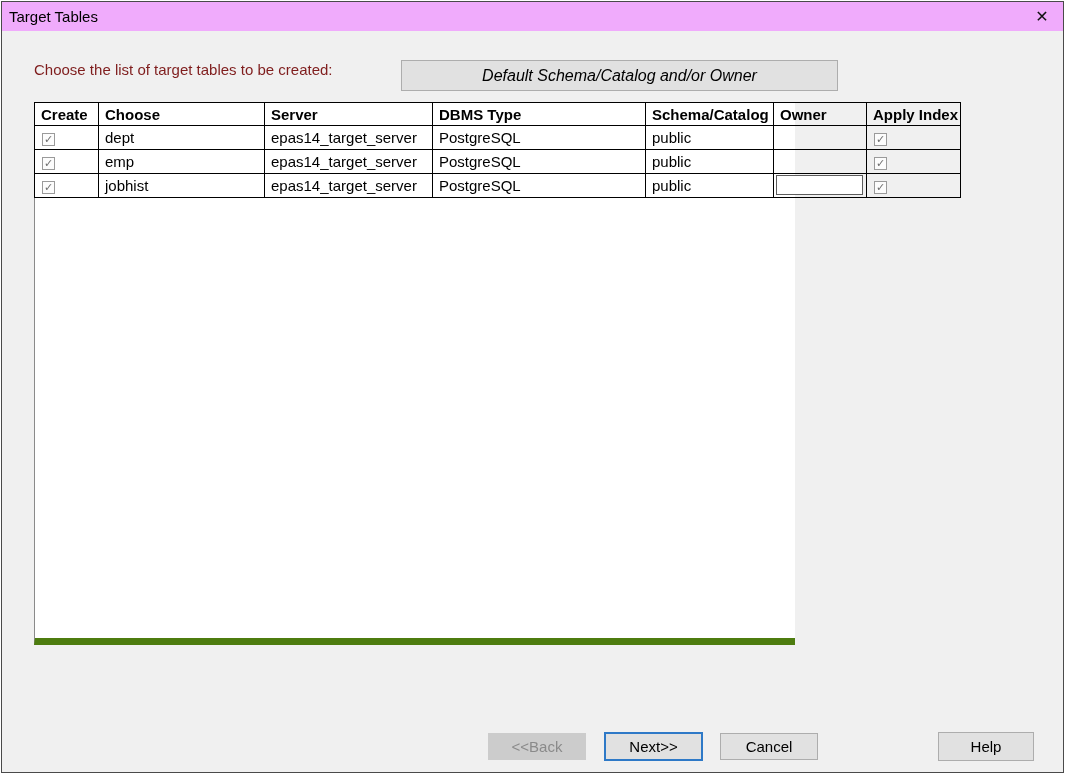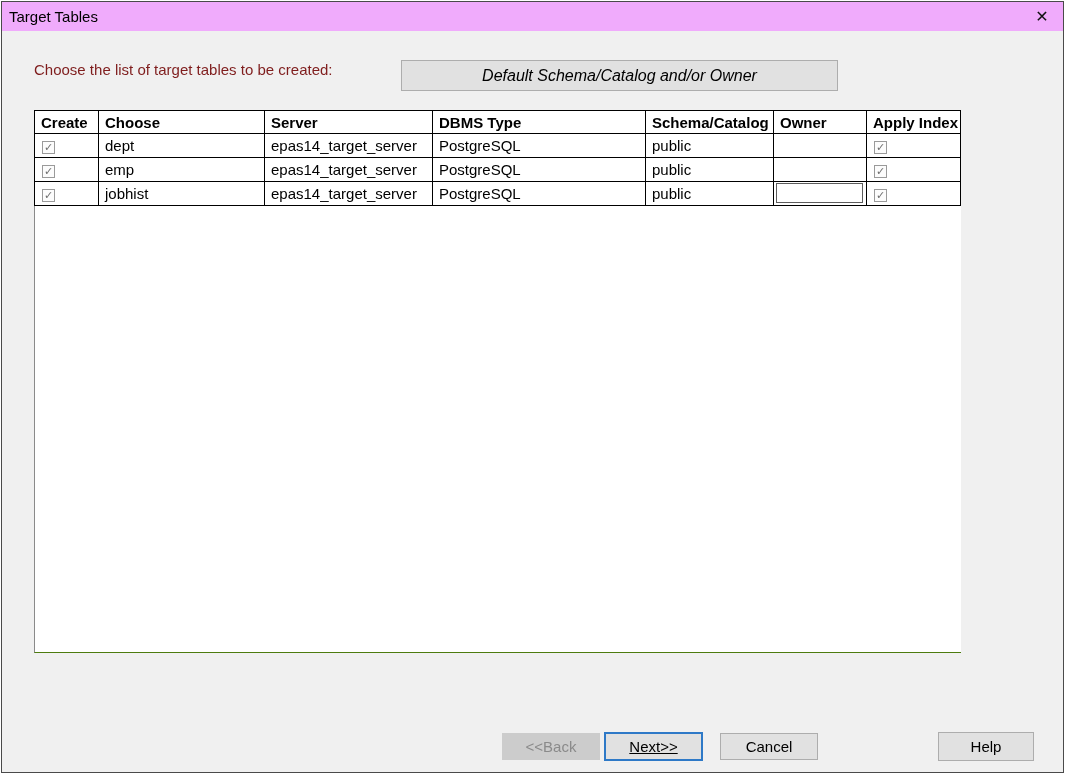--- a/index.html
+++ b/index.html
@@ -29,22 +29,22 @@
     white-space: nowrap;
   }
   .default-btn {
     position: absolute; left: 399px; top: 58px; width: 437px; height: 31px;
     background: #e1e1e1; border: 1px solid #adadad;
     font-size: 16px; color: #000000; text-align: center; line-height: 29px;
     cursor: pointer; white-space: nowrap; font-style: italic;
   }
 
   .grid-panel {
-    position: absolute; left: 32px; top: 108px; width: 927px; height: 543px;
-    background: #ffffff; border-left: 1px solid #8a8a8a; border-bottom: 1px solid #4d7c0f;
+    position: absolute; left: 32px; top: 100px; width: 761px; height: 543px;
+    background: #ffffff; border-left: 1px solid #8a8a8a; border-bottom: 7px solid #4d7c0f;
   }
   table.grid {
     border-collapse: collapse; table-layout: fixed; width: 926px;
     margin-left: -1px;
   }
   .grid th, .grid td {
     border: 1px solid #000000; font-size: 15px; color: #000000;
     padding: 0 2px 0 6px; text-align: left; vertical-align: middle;
     overflow: hidden; white-space: nowrap;
   }
@@ -67,26 +67,26 @@
     position: absolute; left: 1px; top: -2px; font-size: 11px; color: #6e6e6e;
     line-height: 15px;
   }
 
   .btn {
     position: absolute; height: 27px; background: #e1e1e1;
     border: 1px solid #adadad; font-size: 15px; color: #000000;
     text-align: center; line-height: 25px; cursor: pointer; white-space: nowrap;
   }
   .btn-back {
-    left: 500px; top: 731px; width: 98px;
+    left: 486px; top: 731px; width: 98px;
     background: #cccccc; border: 1px solid #cccccc; color: #8a8a8a; cursor: default;
   }
   .btn-next {
     left: 602px; top: 730px; width: 99px; height: 29px;
-    border: 2px solid #2e79c7; line-height: 25px; text-decoration: underline;
+    border: 2px solid #2e79c7; line-height: 25px;
   }
   .btn-cancel { left: 718px; top: 731px; width: 98px; }
   .btn-help { left: 936px; top: 730px; width: 96px; height: 29px; line-height: 27px; }
 </style>
 </head>
 <body>
 
 <div class="window">
 
   <div class="titlebar">

